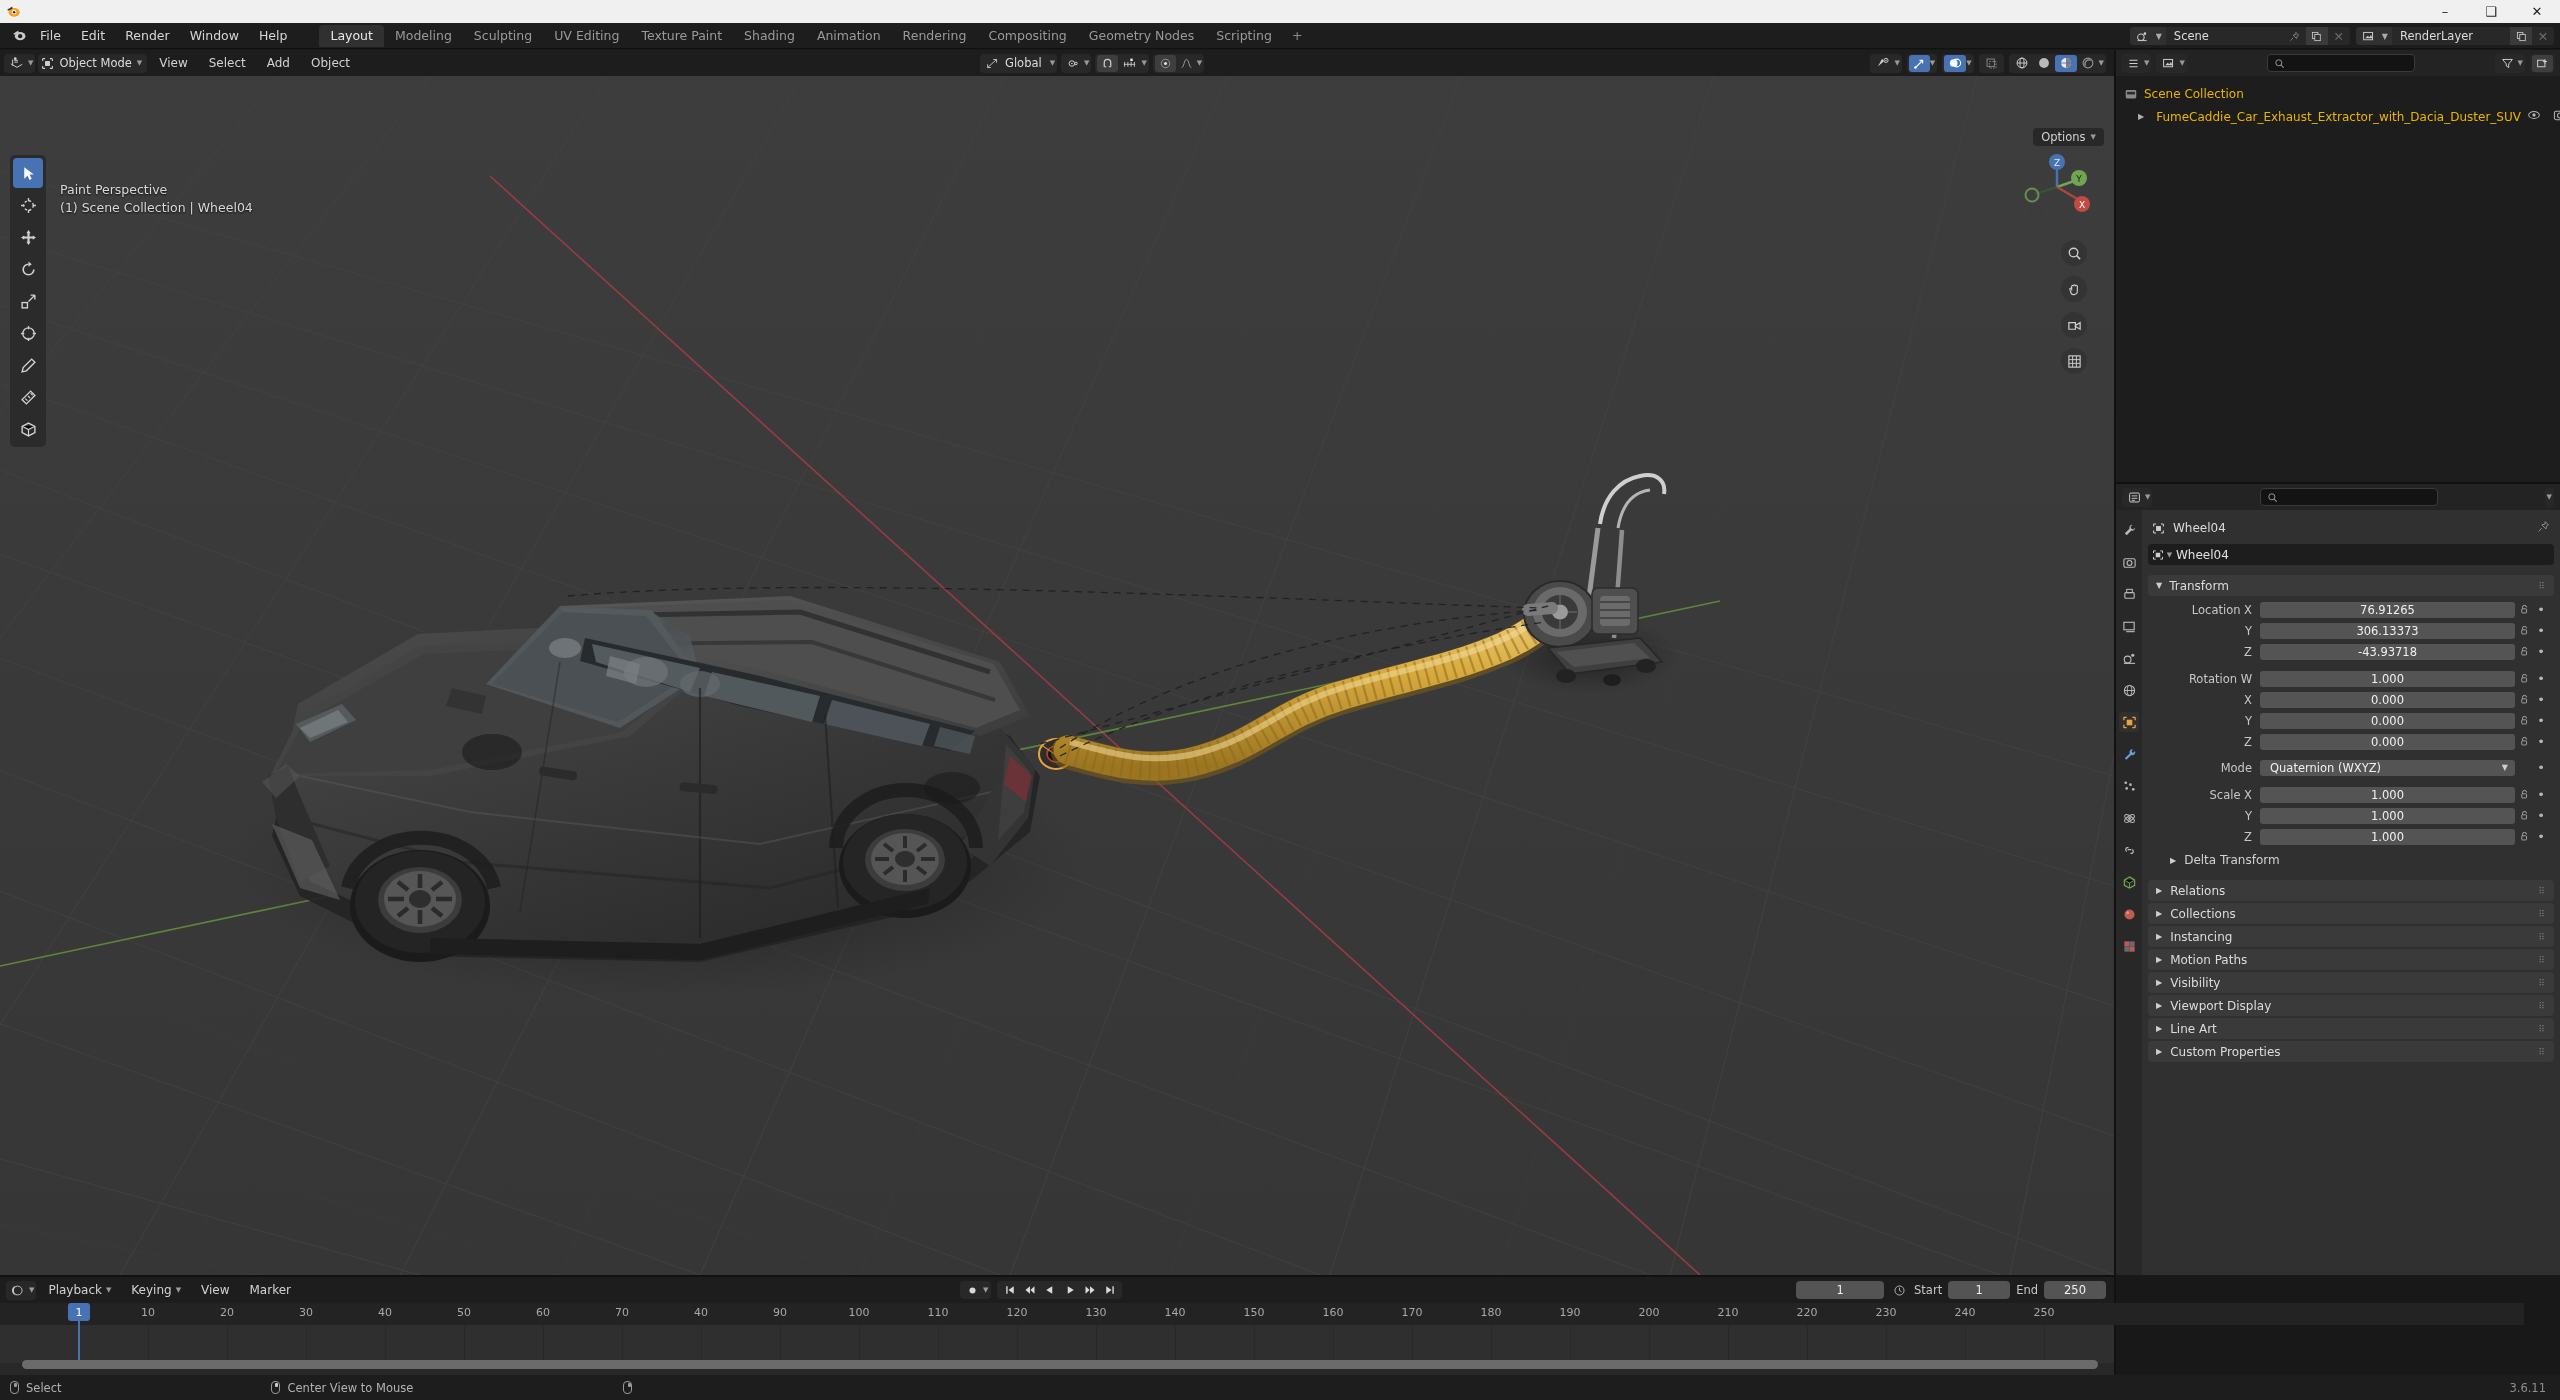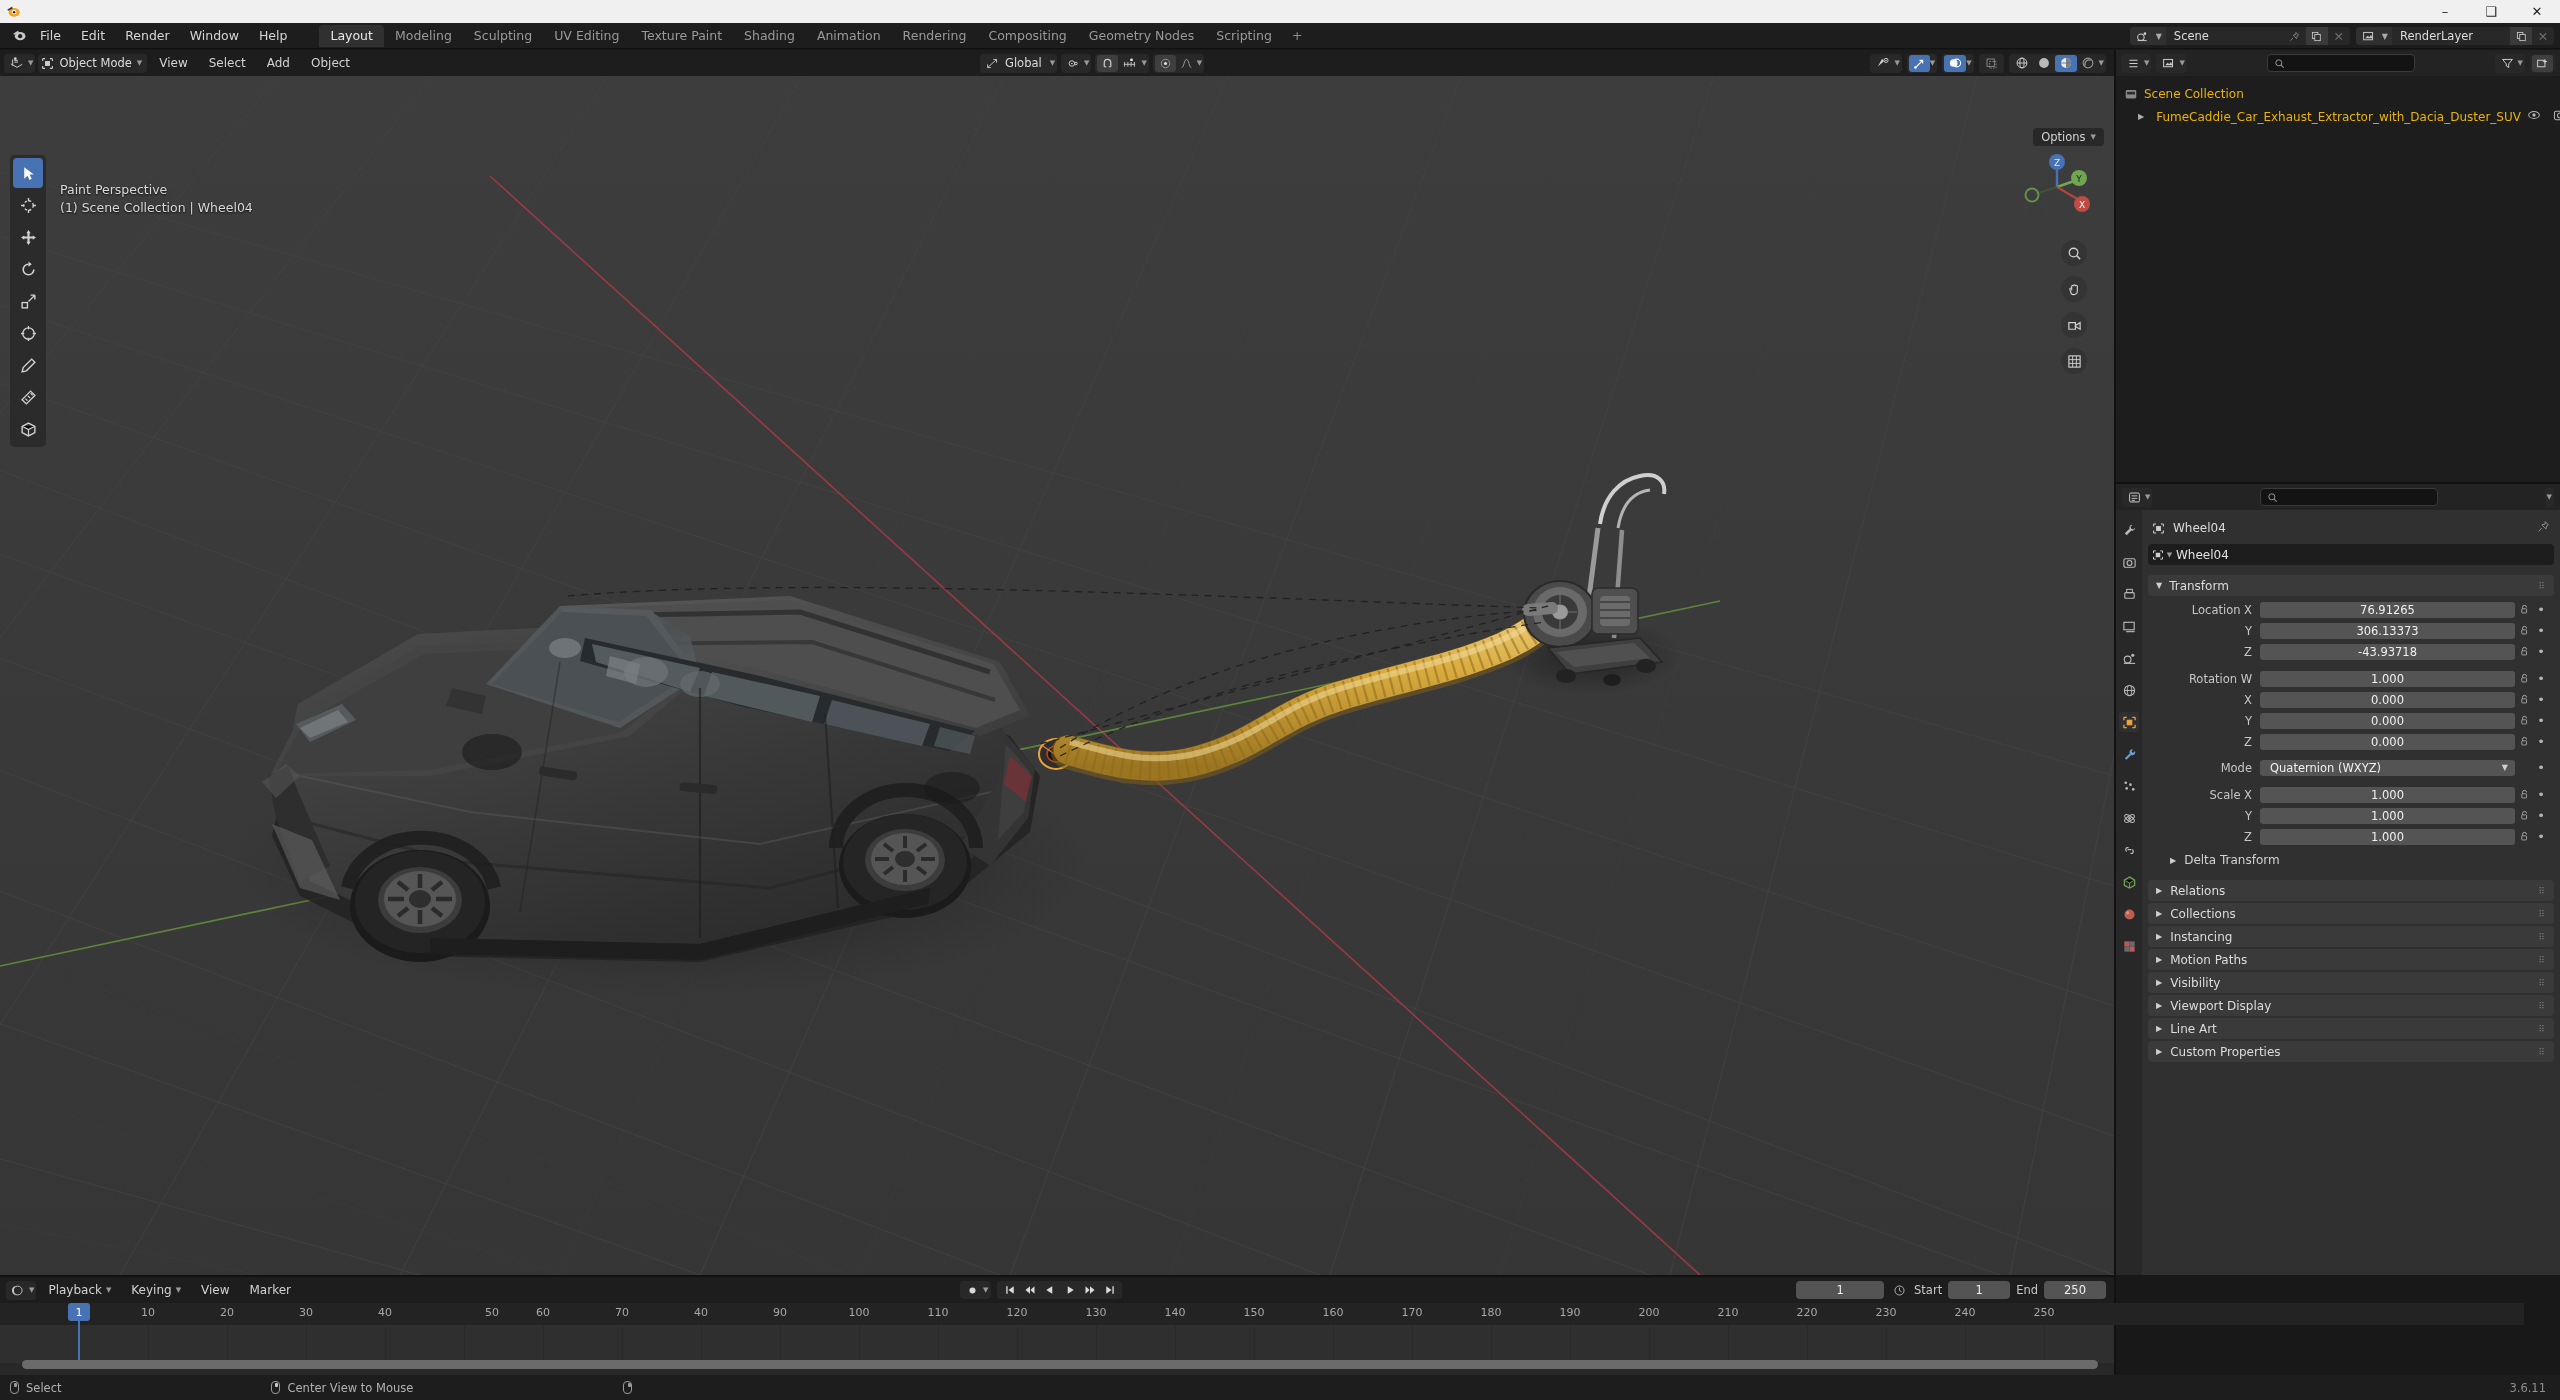--- a/index.html
+++ b/index.html
@@ -1260,21 +1260,21 @@
         <span class="tl-lbl">End</span>
         <div class="tl-num" style="min-width:62px;">250</div>
       </div>
     </div>
 
     <div class="tl-ruler">
       <span class="tick" style="left:148px;">10</span>
       <span class="tick" style="left:227px;">20</span>
       <span class="tick" style="left:306px;">30</span>
       <span class="tick" style="left:385px;">40</span>
-      <span class="tick" style="left:464px;margin-left:28px;">50</span>
+      <span class="tick" style="left:464px;">50</span>
       <span class="tick" style="left:543px;">60</span>
       <span class="tick" style="left:622px;">70</span>
       <span class="tick" style="left:701px;">40</span>
       <span class="tick" style="left:780px;">90</span>
       <span class="tick" style="left:859px;">100</span>
       <span class="tick" style="left:938px;">110</span>
       <span class="tick" style="left:1017px;">120</span>
       <span class="tick" style="left:1096px;">130</span>
       <span class="tick" style="left:1175px;">140</span>
       <span class="tick" style="left:1254px;">150</span>

